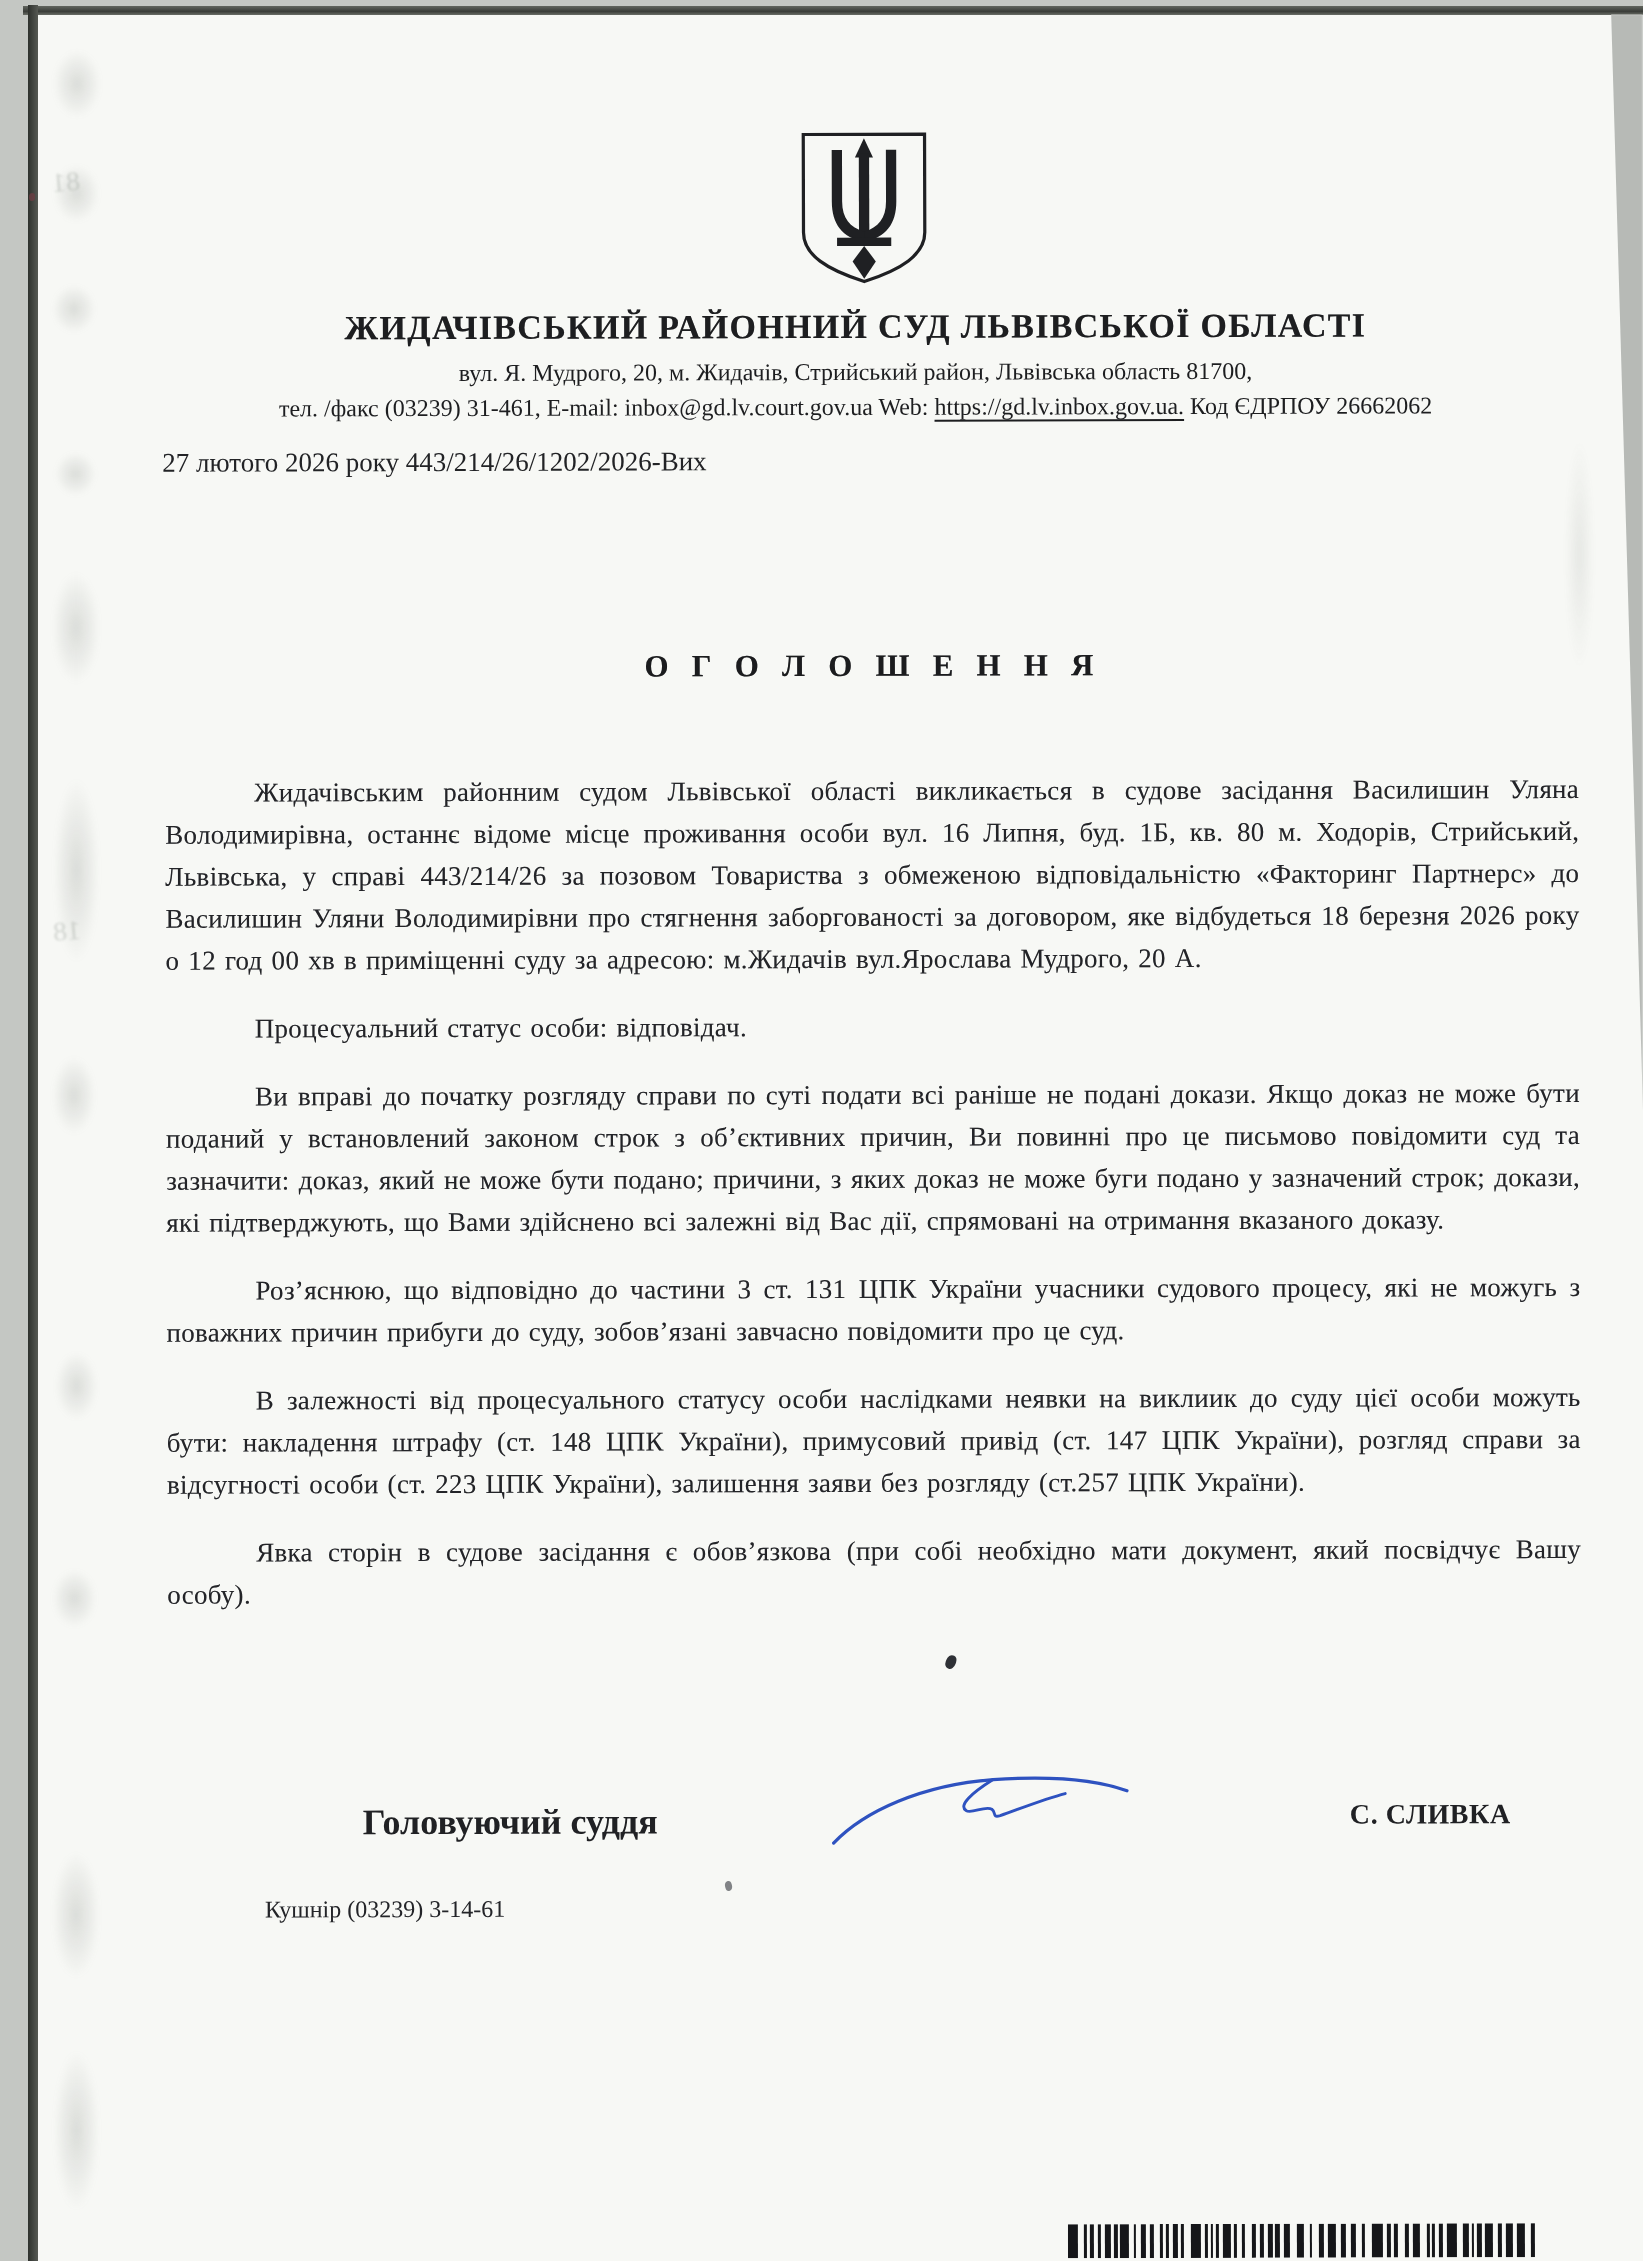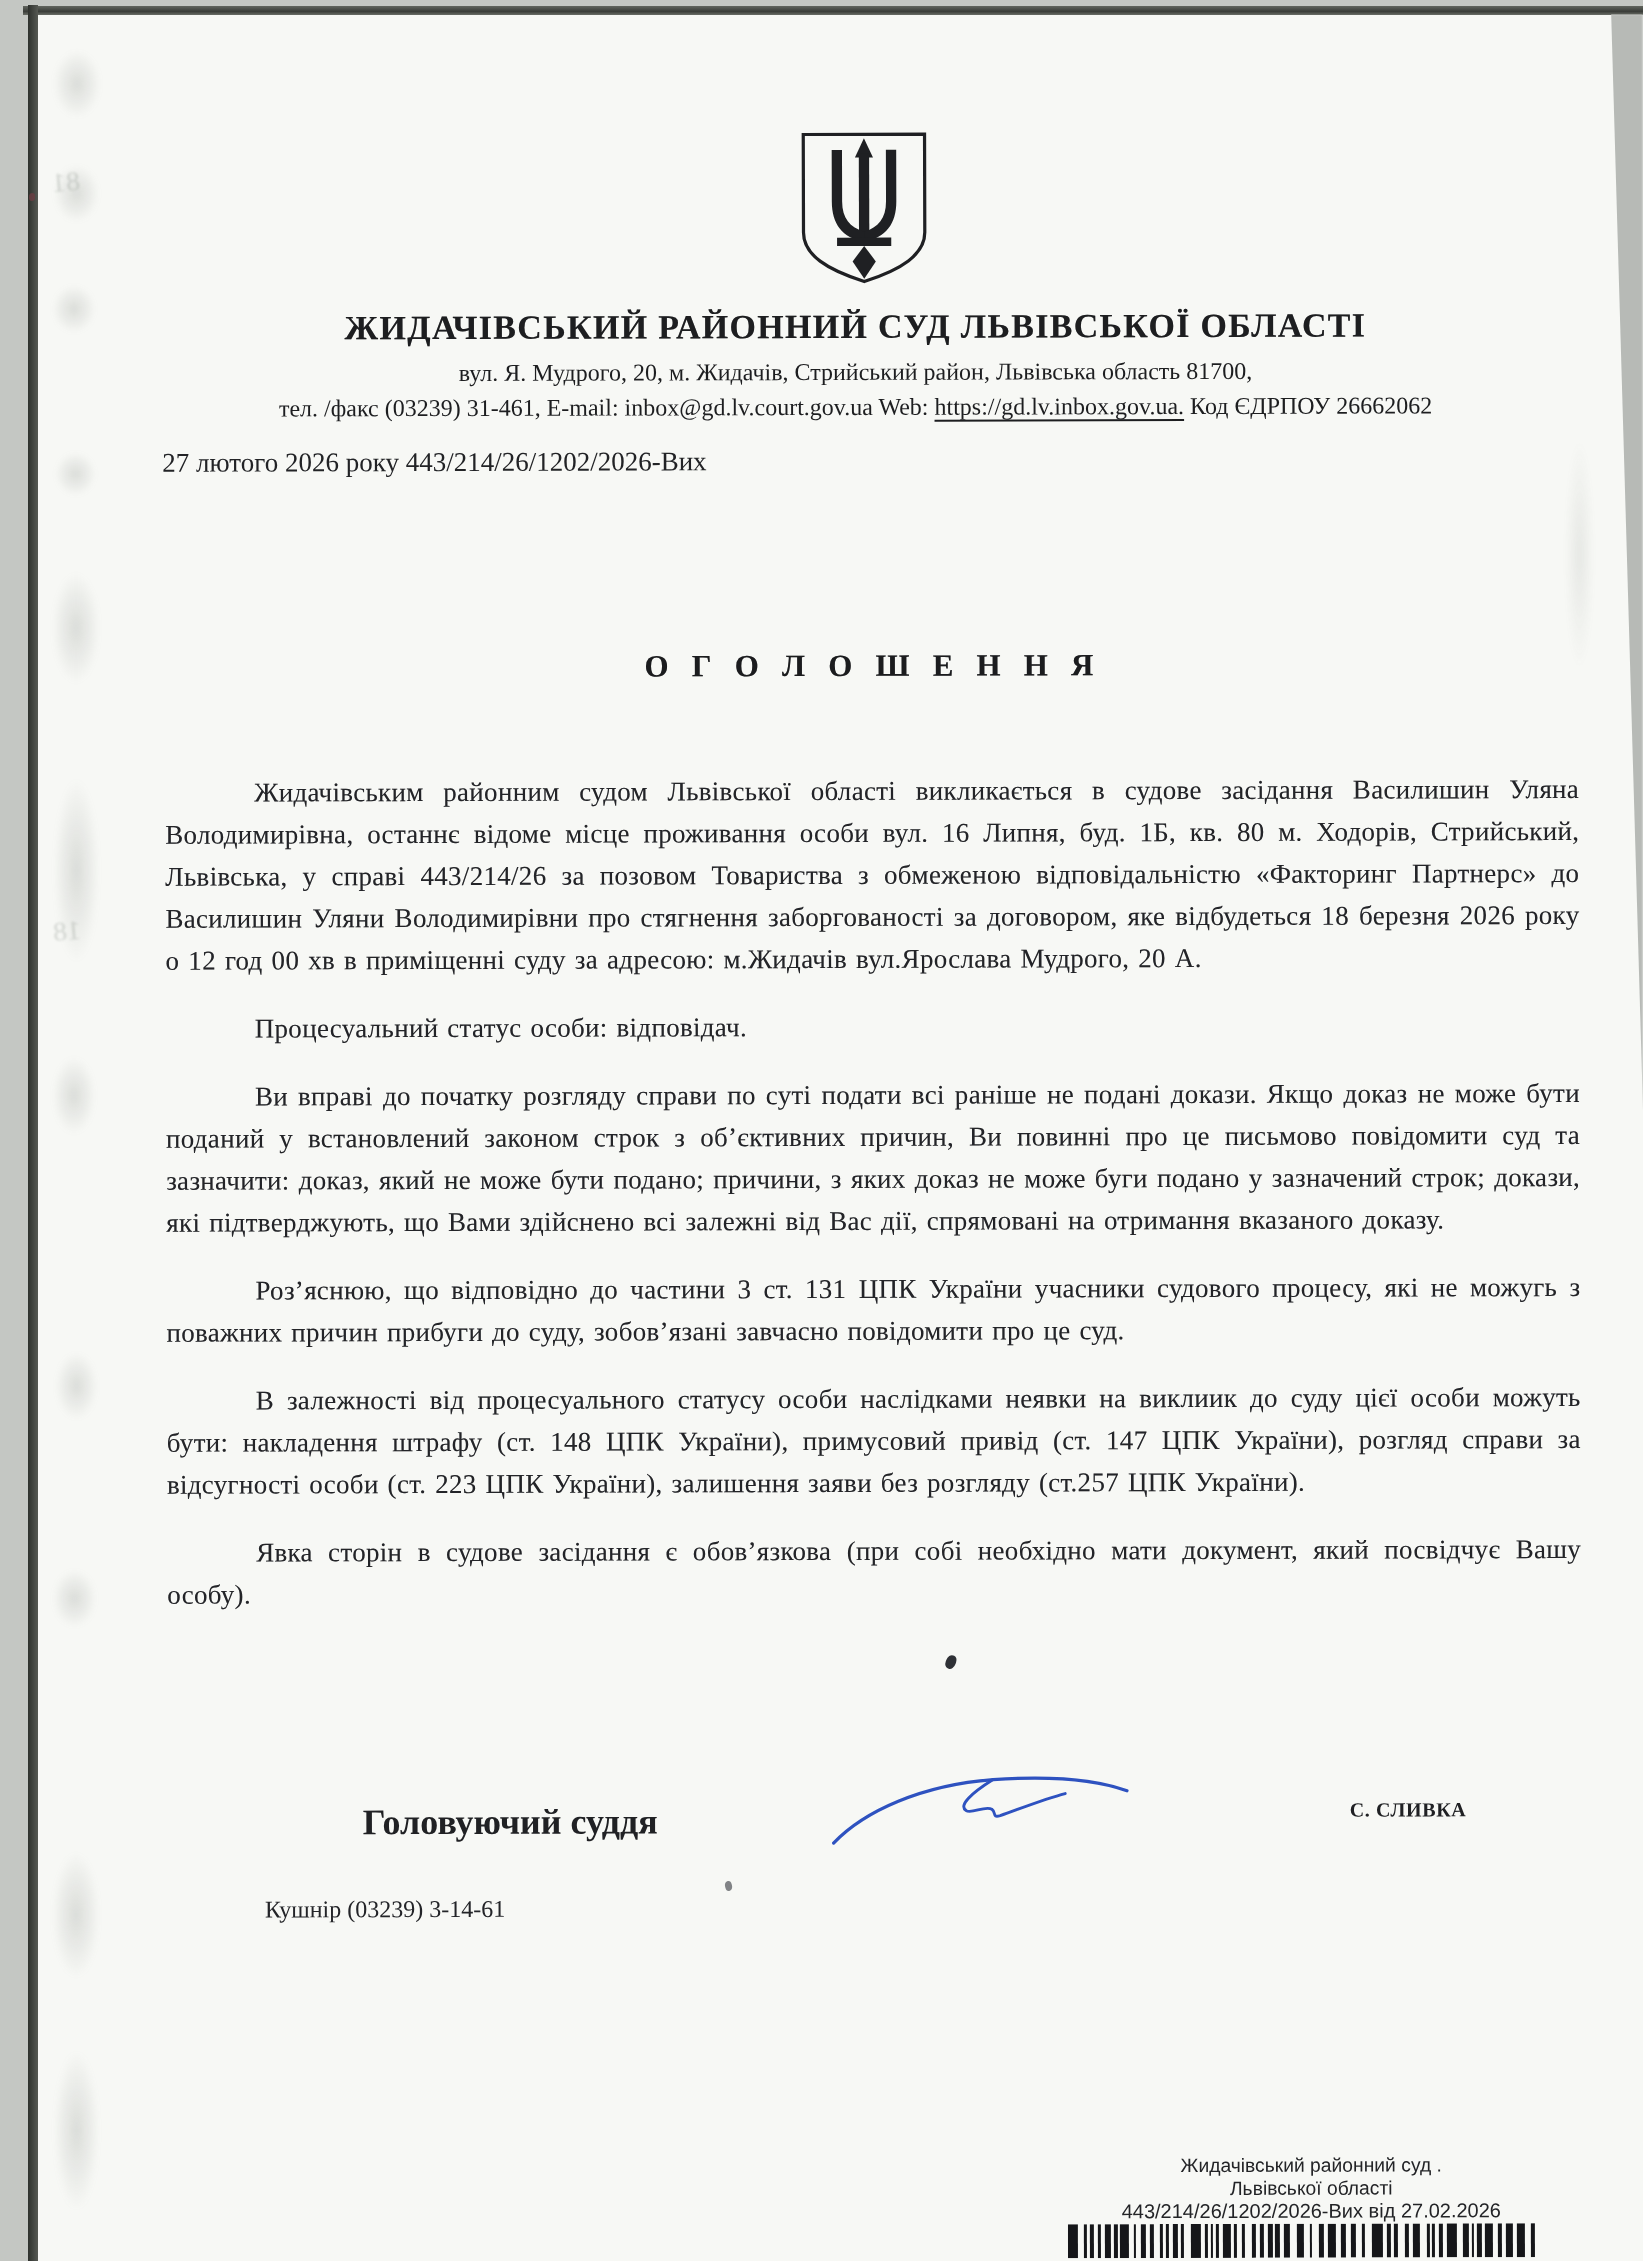--- a/index.html
+++ b/index.html
@@ -32,21 +32,21 @@
   .addr{margin-top:13px;font-size:24px;}
   .contact{margin-top:7.7px;font-size:24px;white-space:nowrap;}
   .contact .url{text-decoration:underline;text-decoration-thickness:1.9px;text-underline-offset:4.5px;}
   .ref-line{position:absolute;left:164px;top:446px;font-size:27px;color:#222326;}
   .doc-title{position:absolute;left:168px;top:648px;width:1412px;text-align:center;
     font-size:31px;font-weight:bold;letter-spacing:7.7px;color:#1b1c1e;text-shadow:0 0 0.6px rgba(10,10,15,.4);}
   .body-text{position:absolute;left:166px;top:770px;width:1414px;
     font-size:27px;line-height:42px;text-align:justify;letter-spacing:0.3px;word-spacing:1.9px;}
   .body-text p{margin:0 0 26px 0;text-indent:89px;text-shadow:0 0 0.6px rgba(20,20,25,.25);}
   .sig-role{position:absolute;left:361px;top:1800px;font-size:36px;font-weight:bold;color:#202124;}
-  .sig-name{position:absolute;left:1348px;top:1800px;font-size:20px;font-weight:bold;color:#202124;letter-spacing:0.6px;}
+  .sig-name{position:absolute;left:1348px;top:1800px;font-size:28px;font-weight:bold;color:#202124;letter-spacing:0.6px;}
   .sig-svg{position:absolute;left:824px;top:1771px;width:309px;height:85px;}
   .clerk{position:absolute;left:263px;top:1895px;font-size:24px;color:#232428;}
   .stamp{position:absolute;left:1096px;top:2156px;width:425px;text-align:center;
     font-family:"Liberation Sans","DejaVu Sans",sans-serif;font-size:19.3px;line-height:22.6px;color:#232427;}
   .stamp .l3{font-size:20px;white-space:nowrap;}
   .barcode{position:absolute;left:1065px;top:2225px;width:474px;height:34px;display:flex;align-items:stretch;overflow:hidden;}
   .barcode .bar{height:100%;background:#151619;flex:0 0 auto;}
 </style>
 </head>
 <body>
@@ -111,25 +111,20 @@
 
     <div class="sig-role">Головуючий суддя</div>
     <svg class="sig-svg" viewBox="0 0 480 132" aria-hidden="true">
       <path d="M12 112 C60 62 150 22 260 14 C355 8 425 16 468 32" stroke="#2e52c0" stroke-width="5" fill="none" stroke-linecap="round"></path>
       <path d="M260 14 C225 36 206 54 218 62 C226 68 247 54 258 60 C265 65 258 74 271 70 C300 60 340 44 372 36" stroke="#2e52c0" stroke-width="4.5" fill="none" stroke-linecap="round"></path>
     </svg>
     <div class="sig-name">С. СЛИВКА</div>
 
     <div class="clerk">Кушнір  (03239) 3-14-61</div>
 
-    <div class="stamp">
-      <div>Жидачівський районний суд .</div>
-      <div>Львівської області</div>
-      <div class="l3">443/214/26/1202/2026-Вих від 27.02.2026</div>
-    </div>
     <div class="barcode">
         <div class="bar" style="width: 10px; margin-right: 5.9px;"></div>
         <div class="bar" style="width: 3.4px; margin-right: 3px;"></div>
         <div class="bar" style="width: 3.5px; margin-right: 4.1px;"></div>
         <div class="bar" style="width: 3.2px; margin-right: 3.8px;"></div>
         <div class="bar" style="width: 5.7px; margin-right: 3.6px;"></div>
         <div class="bar" style="width: 4px; margin-right: 2.1px;"></div>
         <div class="bar" style="width: 8.6px; margin-right: 5.4px;"></div>
         <div class="bar" style="width: 2.1px; margin-right: 5px;"></div>
         <div class="bar" style="width: 5px; margin-right: 3.4px;"></div>

